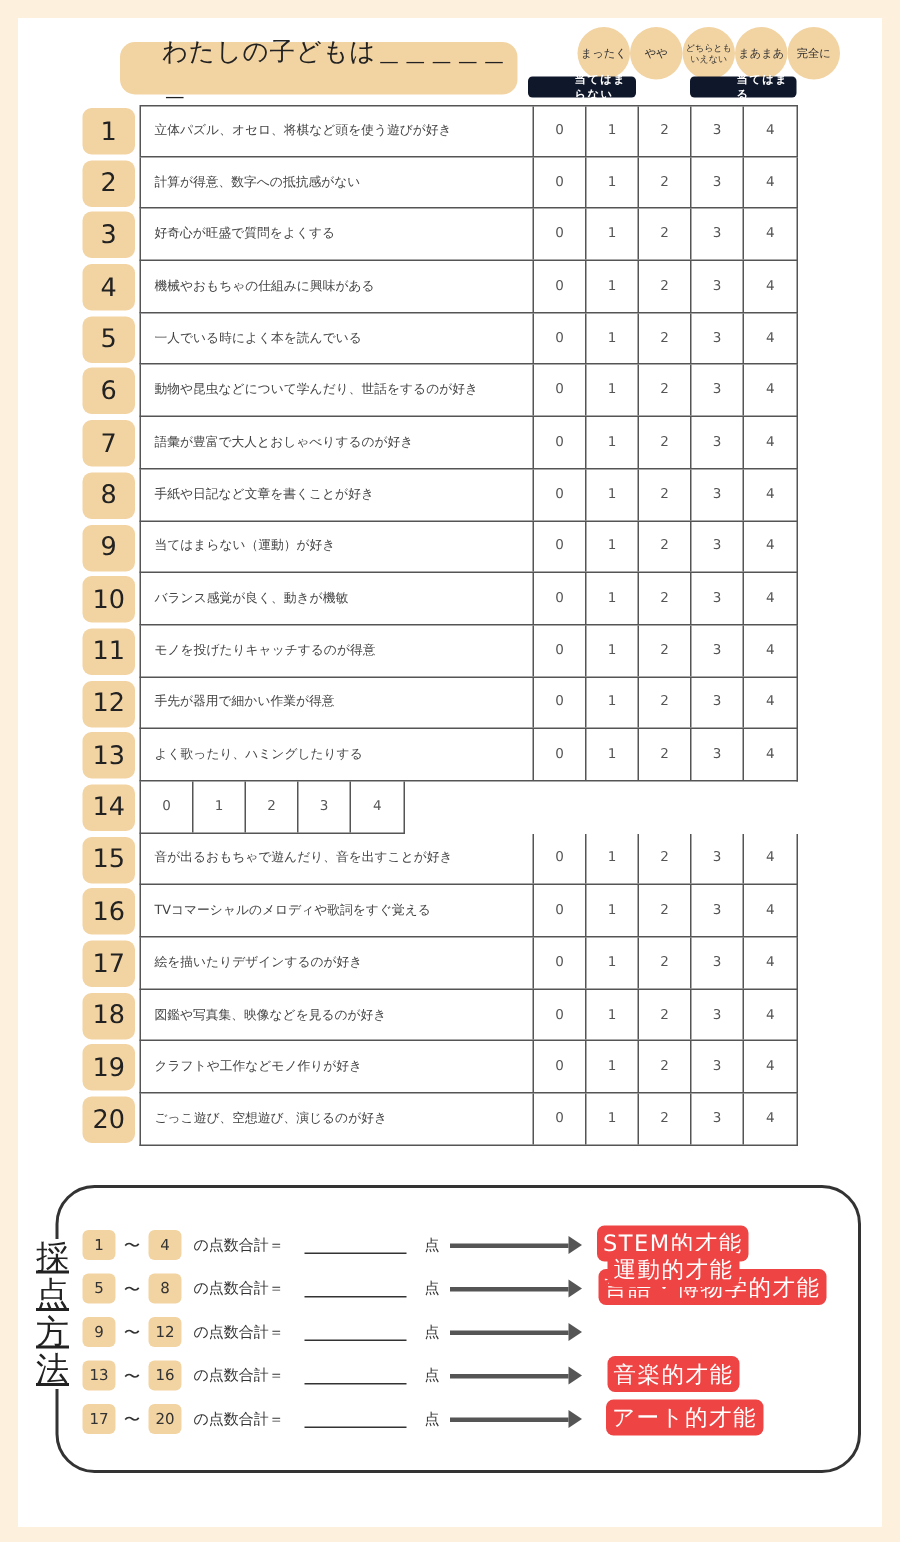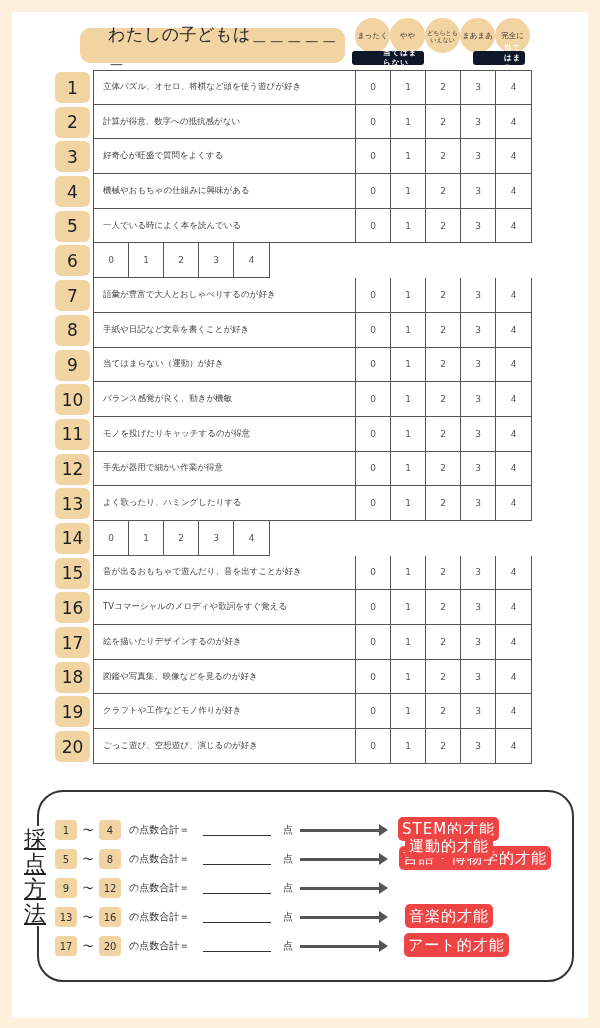--- a/index.html
+++ b/index.html
@@ -3,21 +3,21 @@
 <meta charset="utf-8">
 <style>
   * { box-sizing: border-box; margin: 0; padding: 0; }
   html, body { width: 600px; height: 1028px; background: #fdf0dc; overflow: hidden; }
   body { font-family: "DejaVu Sans", "Liberation Sans", sans-serif; color: #333; position: relative; }
   .card { position: absolute; left: 12px; top: 12px; width: 576px; height: 1006px; background: #ffffff; }
 
   .title-pill { position: absolute; left: 80px; top: 28px; width: 265px; height: 35px; background: #f2d3a2; border-radius: 10px; padding-left: 28px; display: flex; align-items: center; }
   .title-pill span { font-size: 17px; color: #222; letter-spacing: 0.5px; }
 
-  .scale-circle { position: absolute; top: 18px; width: 35px; height: 35px; border-radius: 50%; background: #f2d3a2; display: flex; align-items: center; justify-content: center; text-align: center; font-size: 7.5px; line-height: 8px; color: #333; }
+  .scale-circle { position: absolute; top: 18px; width: 35px; height: 35px; border-radius: 50%; background: #f2d3a2; display: flex; align-items: center; justify-content: center; text-align: center; font-size: 7.5px; line-height: 8px; color: #333; margin-left: 30px; }
   .scale-circle.small { font-size: 6px; line-height: 7px; }
   .scale-bar { position: absolute; top: 51px; height: 14px; background: #0f172a; border-radius: 3px; color: #fff; font-size: 7.5px; font-weight: bold; display: flex; align-items: center; justify-content: center; letter-spacing: 1px; padding-left: 31px; }
 
   .rows { position: absolute; left: 55px; top: 70px; }
   .row { position: relative; height: 34.7px; width: 475px; }
   .num-badge { position: absolute; left: 0; top: 2px; width: 35px; height: 31px; background: #f2d3a2; border-radius: 6px; display: flex; align-items: center; justify-content: center; font-size: 17px; color: #222; font-family: "DejaVu Sans", sans-serif; }
   .cells { position: absolute; left: 38px; top: 0; height: 34.7px; display: flex; border-left: 1.5px solid #555; border-right: 1.5px solid #555; border-bottom: 1.5px solid #555; }
   .row.first .cells { border-top: 1.5px solid #555; }
   .q-text { width: 262px; font-size: 8.5px; padding-left: 9px; display: flex; align-items: center; color: #444; border-right: 1px solid #555; }
   .score { width: 35px; display: flex; align-items: center; justify-content: center; font-size: 9px; color: #555; border-right: 1px solid #555; }
@@ -46,21 +46,21 @@
 </div>
 
 <div class="scale-circle" style="left:355px">まったく</div>
 <div class="scale-circle" style="left:390px">やや</div>
 <div class="scale-circle small" style="left:425px; white-space:pre-line">どちらとも
 いえない</div>
 <div class="scale-circle" style="left:460px">まあまあ</div>
 <div class="scale-circle" style="left:495px">完全に</div>
 
 <div class="scale-bar" style="left:352px; width:72px">当てはまらない</div>
-<div class="scale-bar" style="left:473px; width:52px">当てはまる</div>
+<div class="scale-bar" style="left:460px; width:71px">当てはまる</div>
 
 <div class="rows" id="rows">
     <div class="row first">
       <div class="num-badge">1</div>
       <div class="cells">
         <div class="q-text">立体パズル、オセロ、将棋など頭を使う遊びが好き</div>
         <div class="score">0</div>
         <div class="score">1</div>
         <div class="score">2</div>
         <div class="score">3</div>
@@ -107,20 +107,21 @@
         <div class="score">0</div>
         <div class="score">1</div>
         <div class="score">2</div>
         <div class="score">3</div>
         <div class="score">4</div>
       </div>
     </div>
     <div class="row">
       <div class="num-badge">6</div>
       <div class="cells">
+        <div class="q-text">動物や昆虫などについて学んだり、世話をするのが好き</div>
         <div class="score">0</div>
         <div class="score">1</div>
         <div class="score">2</div>
         <div class="score">3</div>
         <div class="score">4</div>
       </div>
     </div>
     <div class="row">
       <div class="num-badge">7</div>
       <div class="cells">

